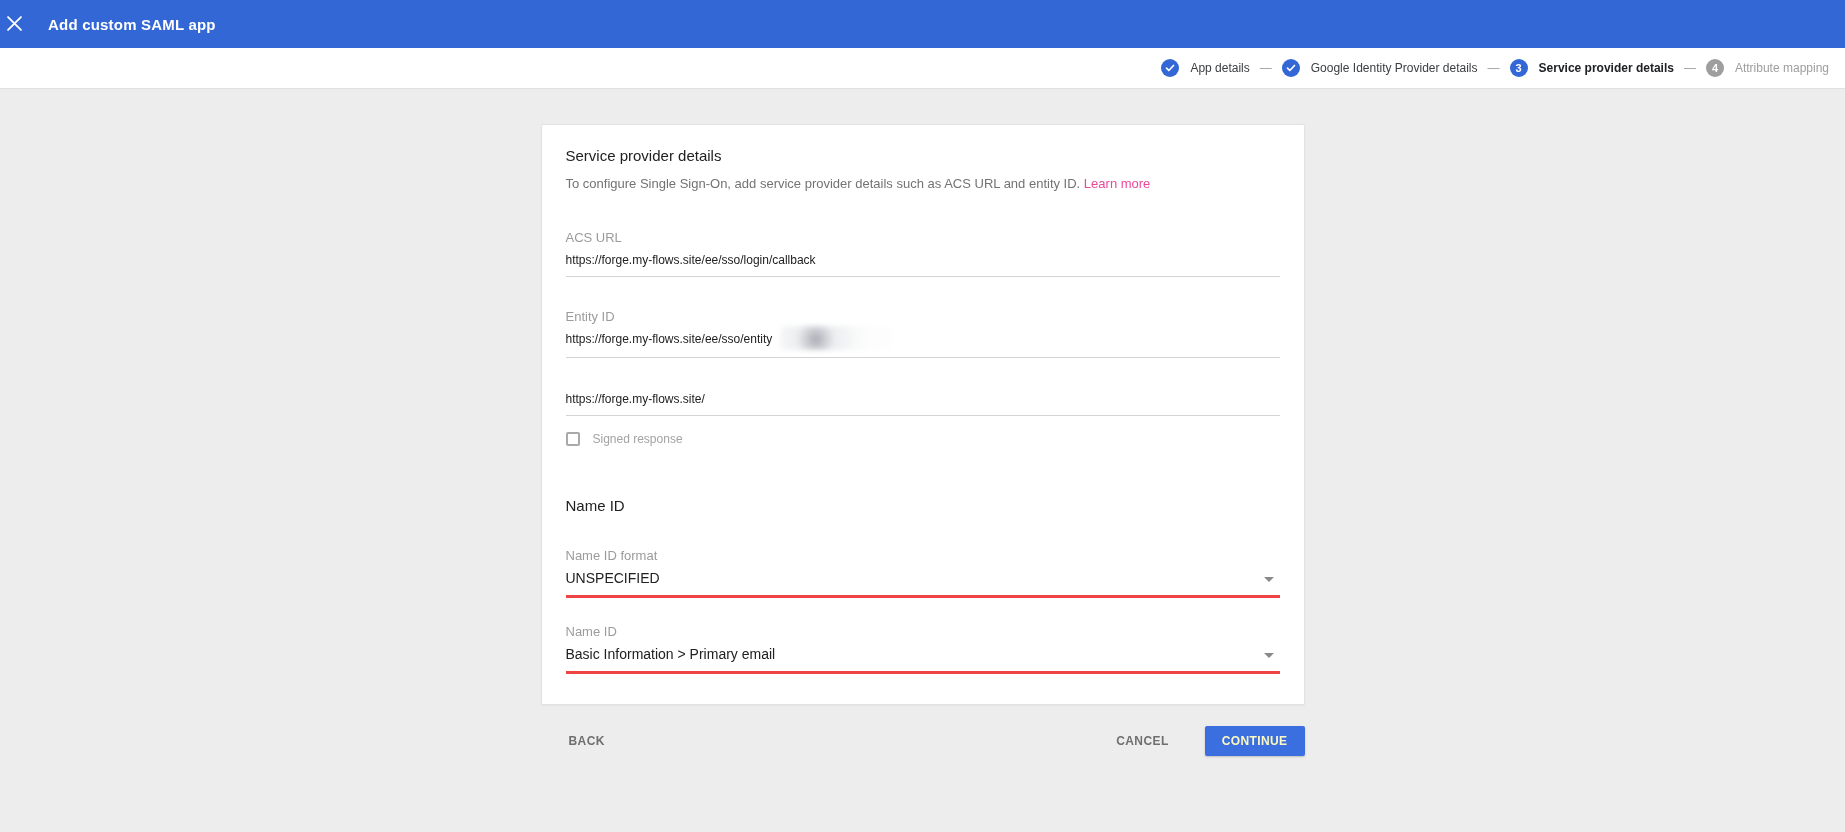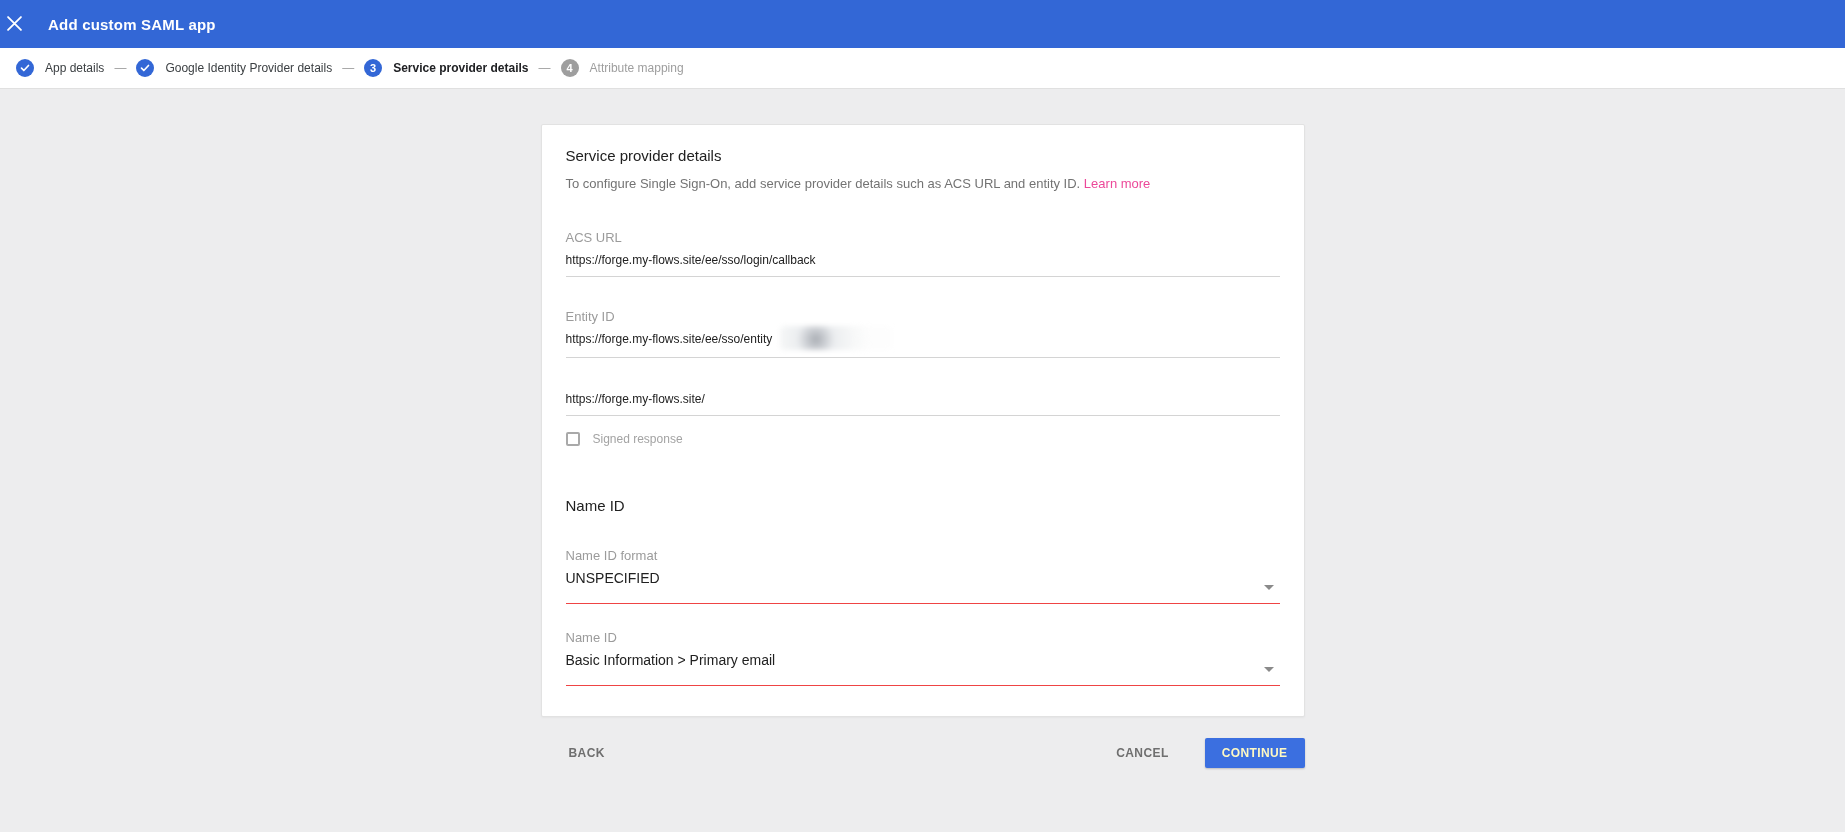--- a/index.html
+++ b/index.html
@@ -38,20 +38,21 @@
   }
 
   
   .stepper {
     height:41px;
     background:#ffffff;
     border-bottom:1px solid #e0e0e0;
     display:flex;
     align-items:center;
     padding:0 16px;
+    justify-content:flex-end;
   }
   .step {
     display:flex;
     align-items:center;
   }
   .step-circle {
     width:18px; height:18px;
     border-radius:50%;
     display:flex;
     align-items:center;
@@ -149,22 +150,22 @@
 
   .section-title {
     font-size:15px;
     color:#212121;
     font-weight:400;
     margin:51px 0 10px 0;
   }
 
   .select-field {
     margin-top:30px;
-    border-bottom:1px solid #ef4444;
-    padding-bottom:16px;
+    border-bottom:3px solid #ef4444;
+    padding-bottom:8px;
     position:relative;
     cursor:pointer;
   }
   .select-value {
     font-size:14px;
     color:#212121;
     line-height:18px;
   }
   .select-arrow {
     position:absolute;

